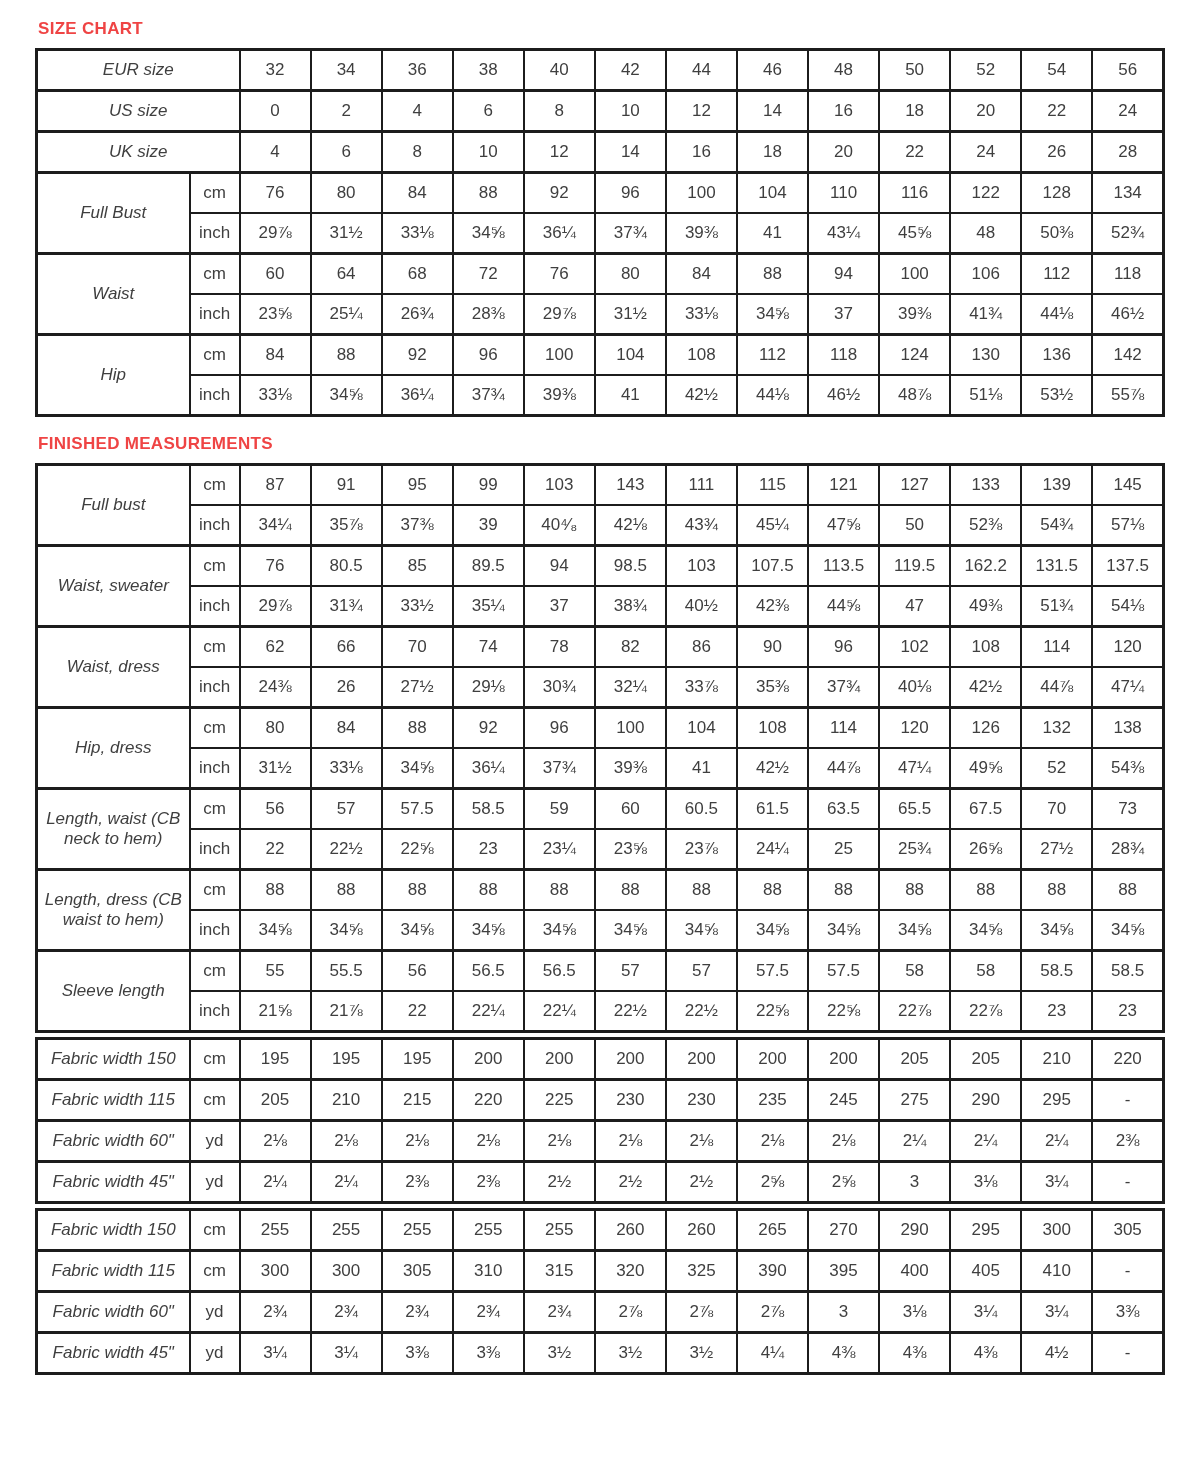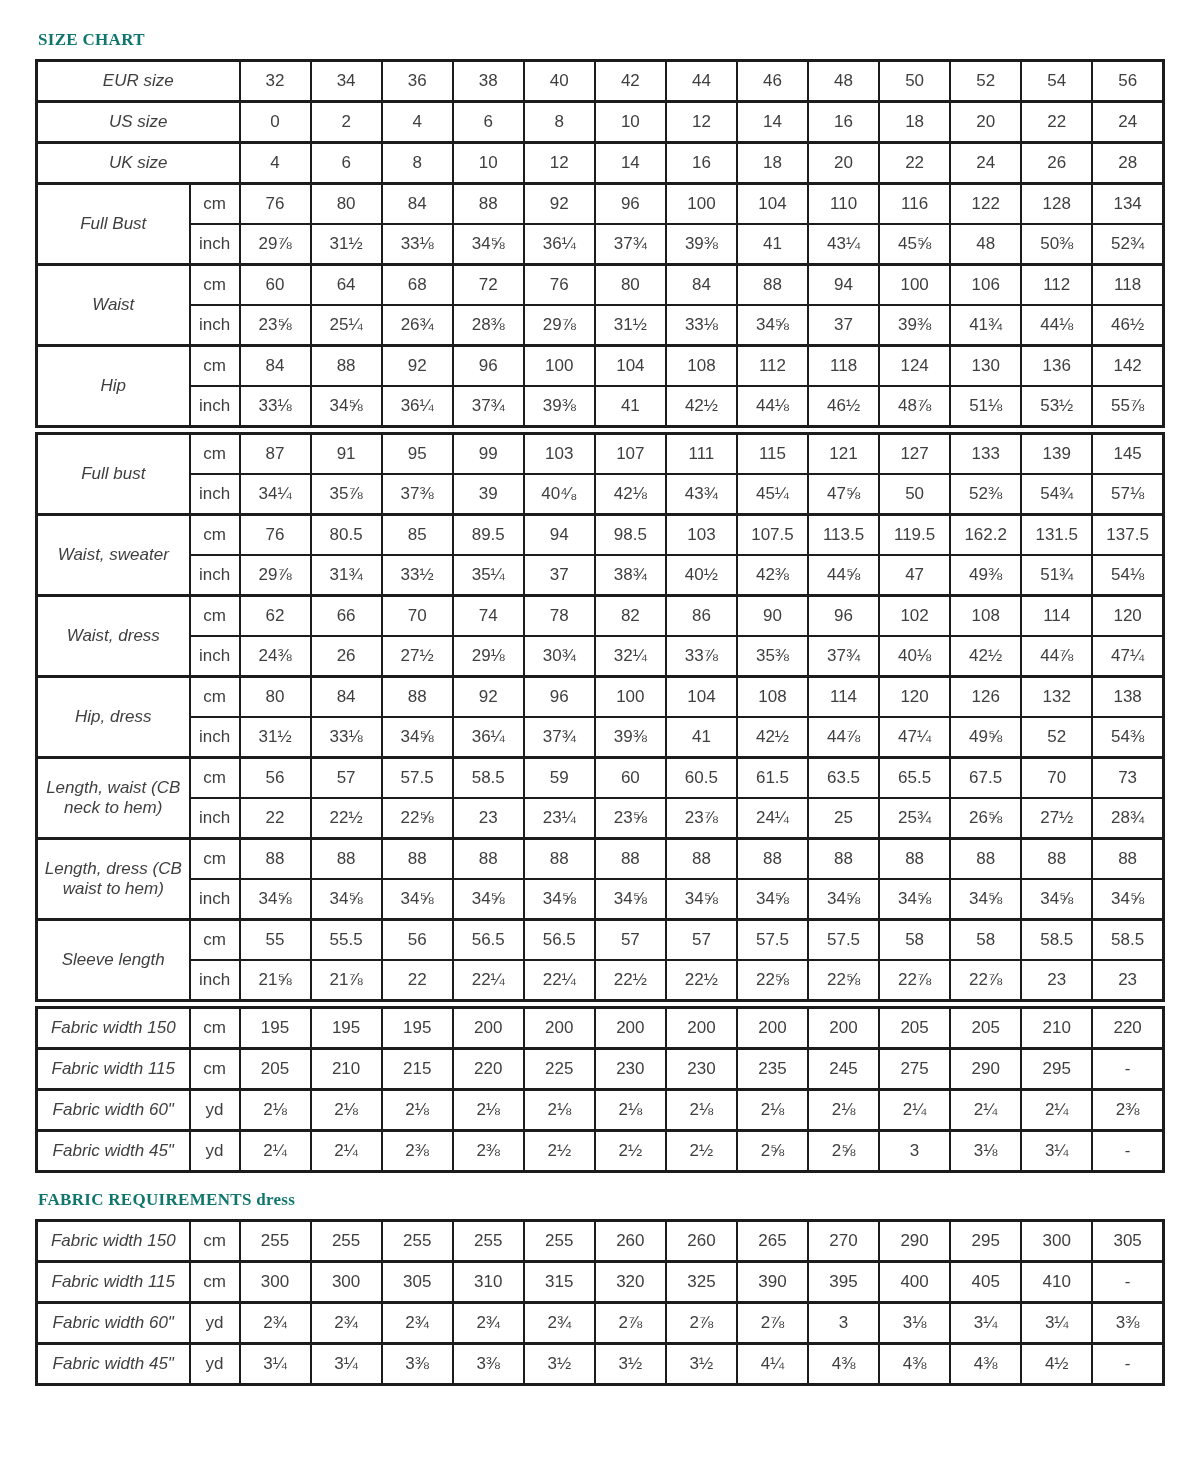--- a/index.html
+++ b/index.html
@@ -6,24 +6,24 @@
   body {
     width:1200px;
     font-family:"Liberation Sans","DejaVu Sans",sans-serif;
     color:#3d3d3d;
     -webkit-font-smoothing:antialiased;
   }
   .page { padding:18px 35px 30px 35px; }
   .section-heading {
     font-size:17px;
     font-weight:700;
-    color:#0f766e;
+    color:#ef4444;
     letter-spacing:0.3px;
-    margin:12px 0 9px 3px;
-    font-family:Liberation Serif, serif;
+    margin:1px 0 9px 3px;
+    font-family:Liberation Sans, sans-serif;
   }
   .section-heading.spaced { margin-top:17px; }
   table.chart {
     border-collapse:collapse;
     table-layout:fixed;
     width:1130px;
     border:3px solid #1c1c1c;
     margin-bottom:4px;
   }
   table.chart td {
@@ -211,20 +211,21 @@
           <td class="value-cell">44⅛</td>
           <td class="value-cell">46½</td>
           <td class="value-cell">48⅞</td>
           <td class="value-cell">51⅛</td>
           <td class="value-cell">53½</td>
           <td class="value-cell">55⅞</td>
         </tr>
       </tbody>
   </table>
 
+  <h2 class="section-heading spaced">FINISHED MEASUREMENTS</h2>
   <table class="chart">
     <colgroup>
       <col class="c-label">
         <col class="c-unit">
       <col>
         <col>
         <col>
         <col>
         <col>
         <col>
@@ -238,21 +239,21 @@
     </colgroup>
     <tbody id="tbody-finished">
         <tr class="group-start">
           <td class="label-cell" rowspan="2">Full bust</td>
           <td class="unit-cell">cm</td>
           <td class="value-cell">87</td>
           <td class="value-cell">91</td>
           <td class="value-cell">95</td>
           <td class="value-cell">99</td>
           <td class="value-cell">103</td>
-          <td class="value-cell">107</td>
+          <td class="value-cell">143</td>
           <td class="value-cell">111</td>
           <td class="value-cell">115</td>
           <td class="value-cell">121</td>
           <td class="value-cell">127</td>
           <td class="value-cell">133</td>
           <td class="value-cell">139</td>
           <td class="value-cell">145</td>
         </tr>
         <tr>
           <td class="unit-cell">inch</td>
@@ -554,21 +555,20 @@
           <td class="value-cell">2⅝</td>
           <td class="value-cell">2⅝</td>
           <td class="value-cell">3</td>
           <td class="value-cell">3⅛</td>
           <td class="value-cell">3¼</td>
           <td class="value-cell">-</td>
         </tr>
       </tbody>
   </table>
 
-  <h2 class="section-heading spaced">FABRIC REQUIREMENTS dress</h2>
   <table class="chart">
     <colgroup>
       <col class="c-label">
         <col class="c-unit">
       <col>
         <col>
         <col>
         <col>
         <col>
         <col>

